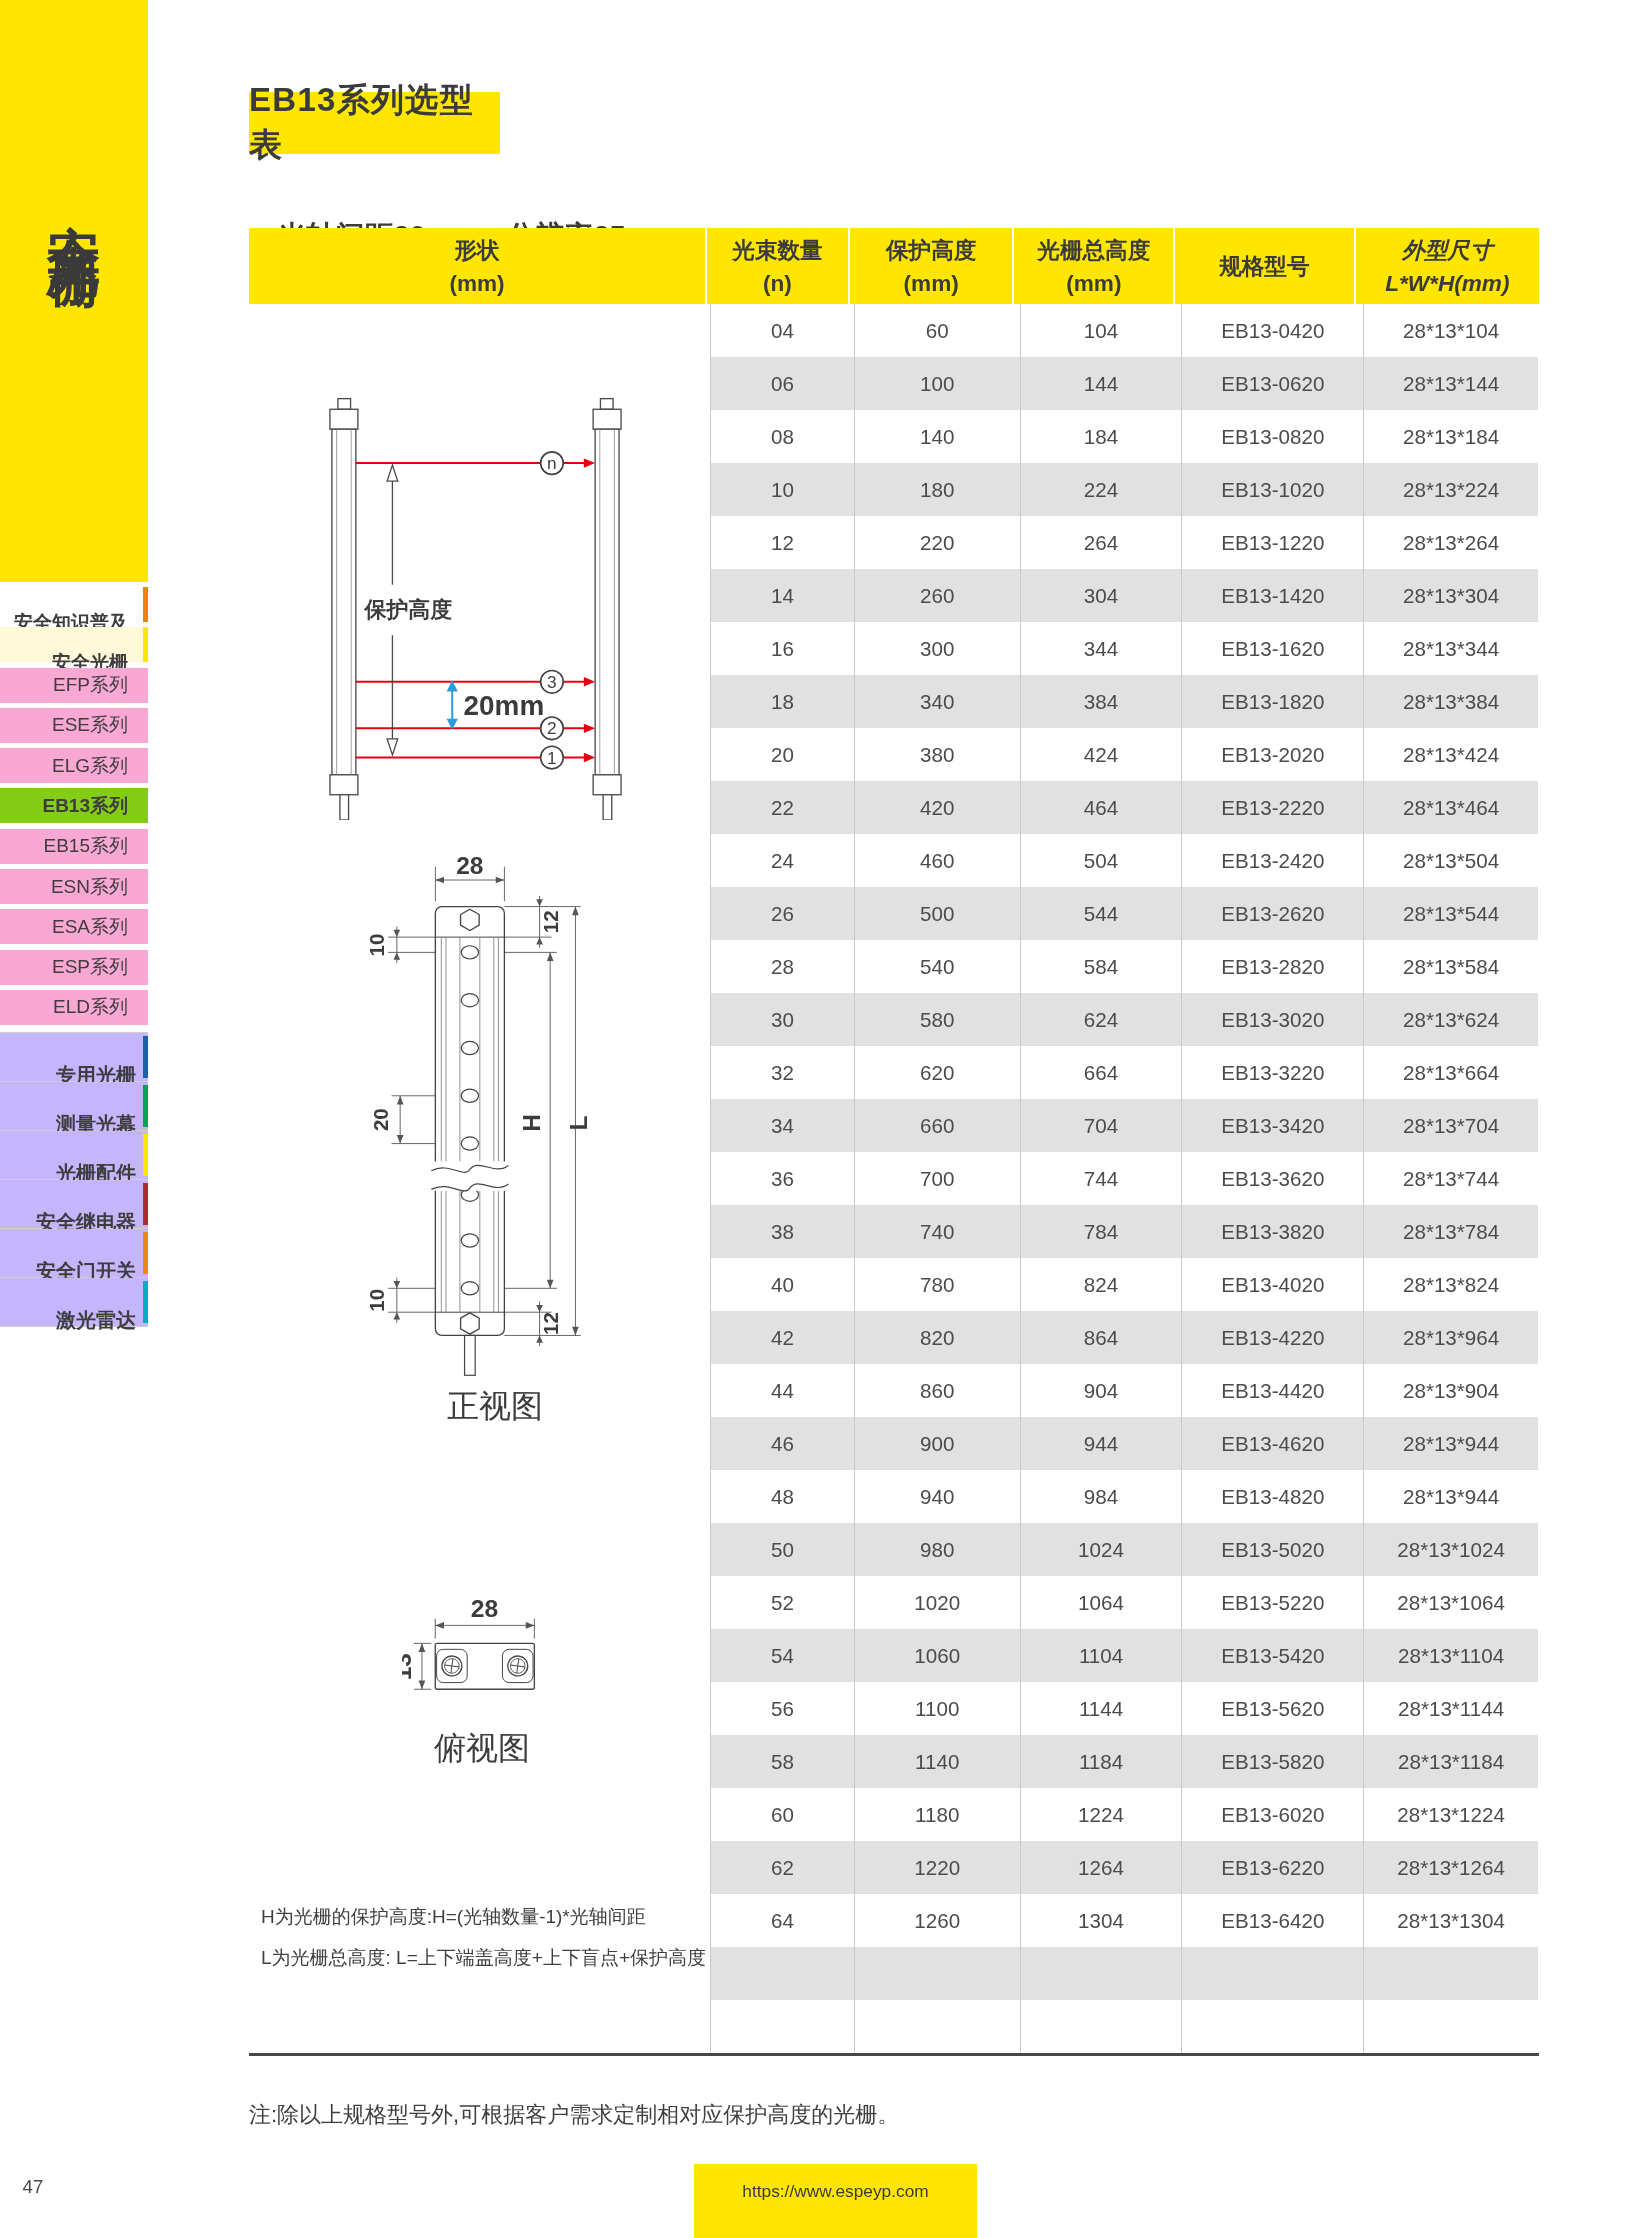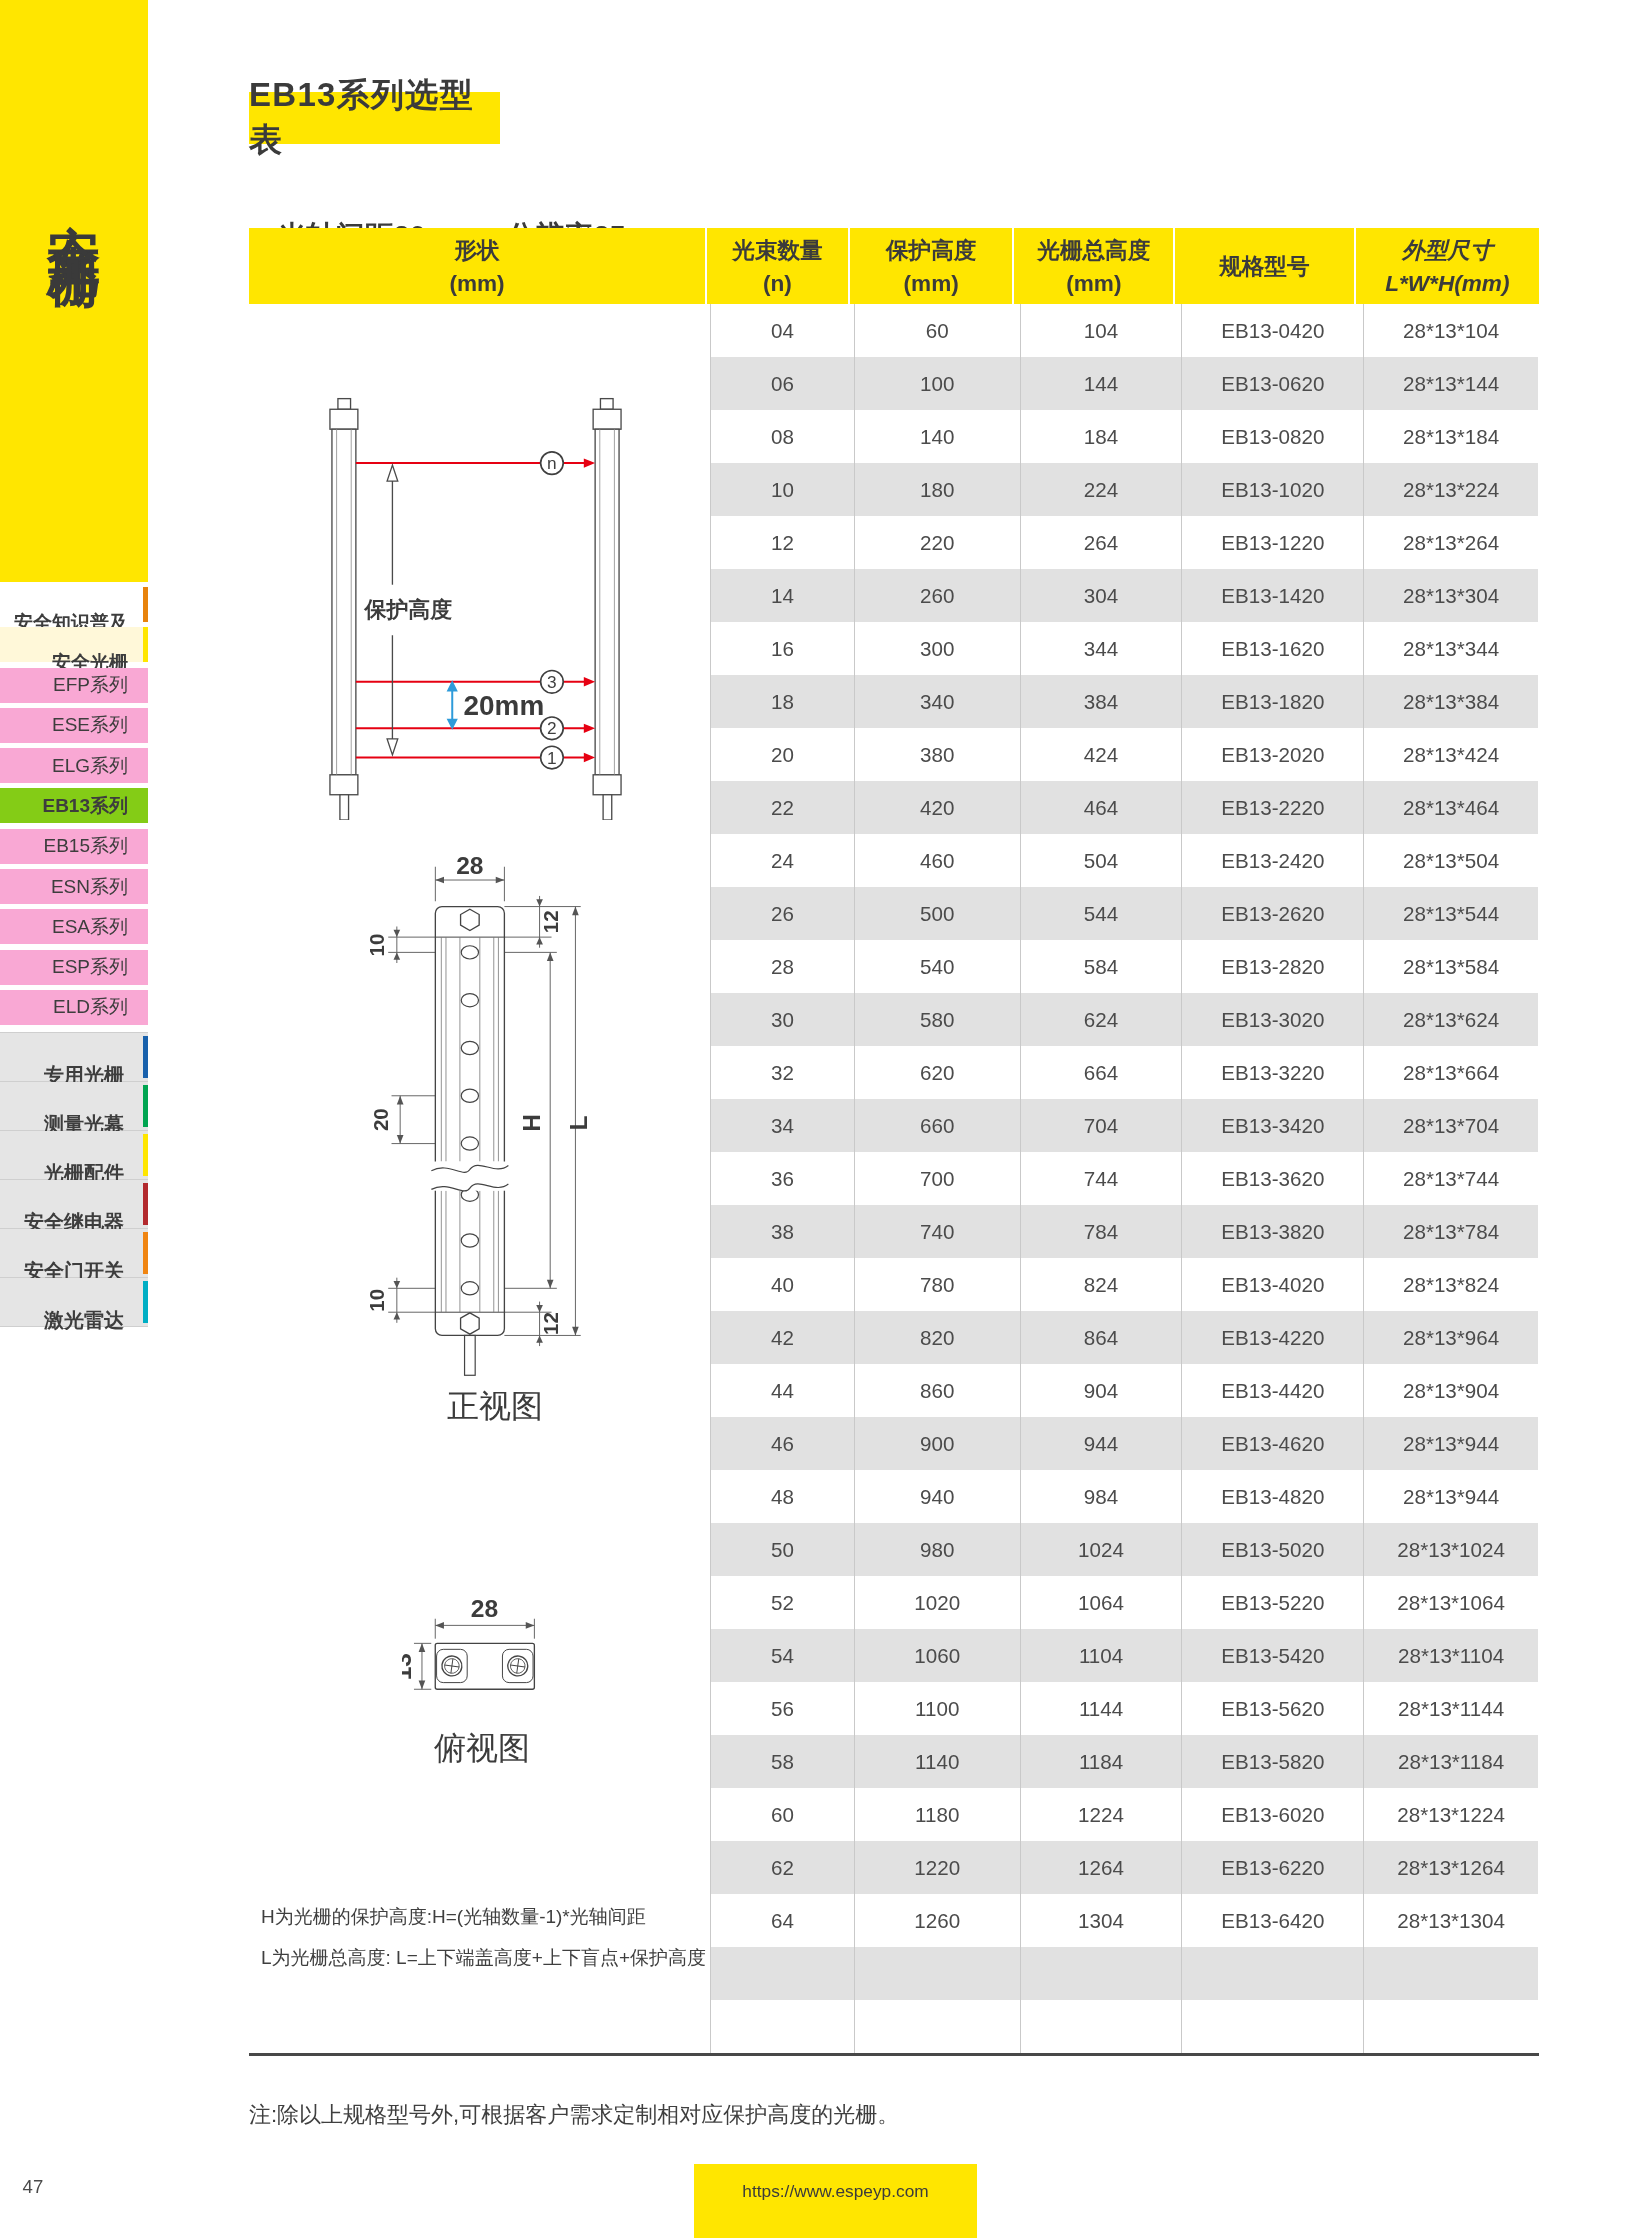--- a/index.html
+++ b/index.html
@@ -15,25 +15,25 @@
           justify-content:flex-end;padding-right:20px;box-sizing:border-box;
           font-size:19px;color:#3d3d3d;cursor:pointer;}
   .s-white{background:#ffffff;}
   .s-cream{background:#FFF8D9;}
   .s-gray{background:#f9a8d4;}
   .s-active{background:#84cc16;font-weight:bold;}
   .m-lbl.bold, .s-white .m-lbl, .s-cream .m-lbl{font-weight:bold;margin-top:36px;}
   .m-bar{position:absolute;right:0;top:0;bottom:0;width:4.7px;}
   .menu2{position:absolute;left:0;top:1032px;width:148px;border-top:1.3px solid #cfcfcf;}
   .m2-item{position:relative;height:49px;border-bottom:1.3px solid #cfcfcf;display:flex;
-           align-items:center;justify-content:flex-end;padding-right:24px;box-sizing:border-box;
-           font-size:20px;font-weight:bold;color:#3d3d3d;background:#e5e5e5;cursor:pointer;}
+           align-items:center;justify-content:flex-end;padding-right:12px;box-sizing:border-box;
+           font-size:20px;font-weight:bold;color:#3d3d3d;background:#c4b5fd;cursor:pointer;}
   .m2-bar{position:absolute;right:0;top:3.3px;bottom:3.3px;width:5.3px;}
   
-  .title-box{position:absolute;left:249px;top:92px;width:251px;height:52px;background:#FFE600;
+  .title-box{position:absolute;left:249px;top:92px;width:251px;height:62px;background:#FFE600;
              display:flex;align-items:center;justify-content:center;
              font-size:33px;font-weight:bold;letter-spacing:1.3px;color:#3b3b3b;}
   .bullet-line{position:absolute;left:249px;top:177px;display:flex;align-items:center;gap:10.6px;margin-top:40px;}
   .dot{width:18px;height:18px;border-radius:50%;background:#3b3b3b;flex:0 0 auto;}
   .bullet-text{font-size:29px;font-weight:600;color:#3b3b3b;}
   
   .sel-table{position:absolute;left:249px;top:228px;width:1290px;border-bottom:3.3px solid #484848;}
   .thead{display:flex;height:76px;}
   .th{background:#FFE600;box-sizing:border-box;display:flex;flex-direction:column;gap:5.3px;
       align-items:center;justify-content:center;font-weight:bold;font-size:22.6px;color:#3b3b3b;

